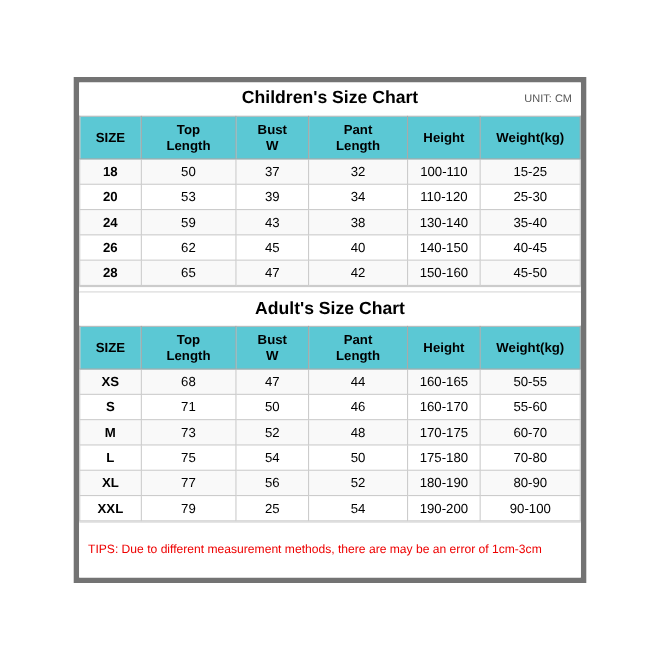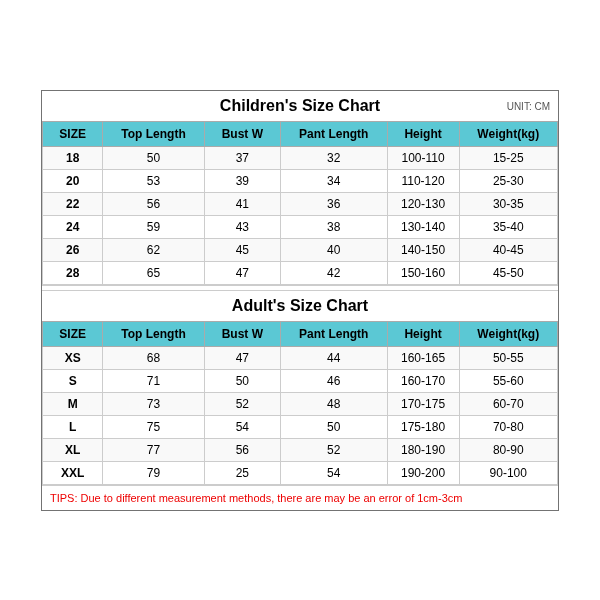--- a/index.html
+++ b/index.html
@@ -7,22 +7,22 @@
       width: 600px;
       height: 600px;
       background: #fff;
       font-family: Arial, sans-serif;
       font-size: 13px;
       display: flex;
       align-items: center;
       justify-content: center;
     }
     .container {
-      width: 518px;
-      border: 1px solid #737373;
+      width: 466px;
+      border: 5px solid #737373;
     }
     .section-title-row {
       background: #fff;
       text-align: center;
       padding: 6px 0;
       position: relative;
     }
     .section-title {
       font-size: 16px;
       font-weight: bold;
@@ -64,21 +64,21 @@
     td.size-col {
       font-weight: bold;
     }
     .divider {
       height: 6px;
       background: #fff;
       border-top: 1px solid #ccc;
       border-bottom: 1px solid #ccc;
     }
     .tips-row {
-      padding: 6px 8px;
+      padding: 19px 8px;
       font-size: 11px;
       color: #e00;
       border-top: 1px solid #ccc;
       background: #fff;
     }
   </style>
 </head>
 <body>
 
 <div class="container">
@@ -108,28 +108,20 @@
           <td>100-110</td>
           <td>15-25</td>
         </tr>
         <tr>
           <td class="size-col">20</td>
           <td>53</td>
           <td>39</td>
           <td>34</td>
           <td>110-120</td>
           <td>25-30</td>
-        </tr>
-        <tr>
-          <td class="size-col">22</td>
-          <td>56</td>
-          <td>41</td>
-          <td>36</td>
-          <td>120-130</td>
-          <td>30-35</td>
         </tr>
         <tr>
           <td class="size-col">24</td>
           <td>59</td>
           <td>43</td>
           <td>38</td>
           <td>130-140</td>
           <td>35-40</td>
         </tr>
         <tr>

